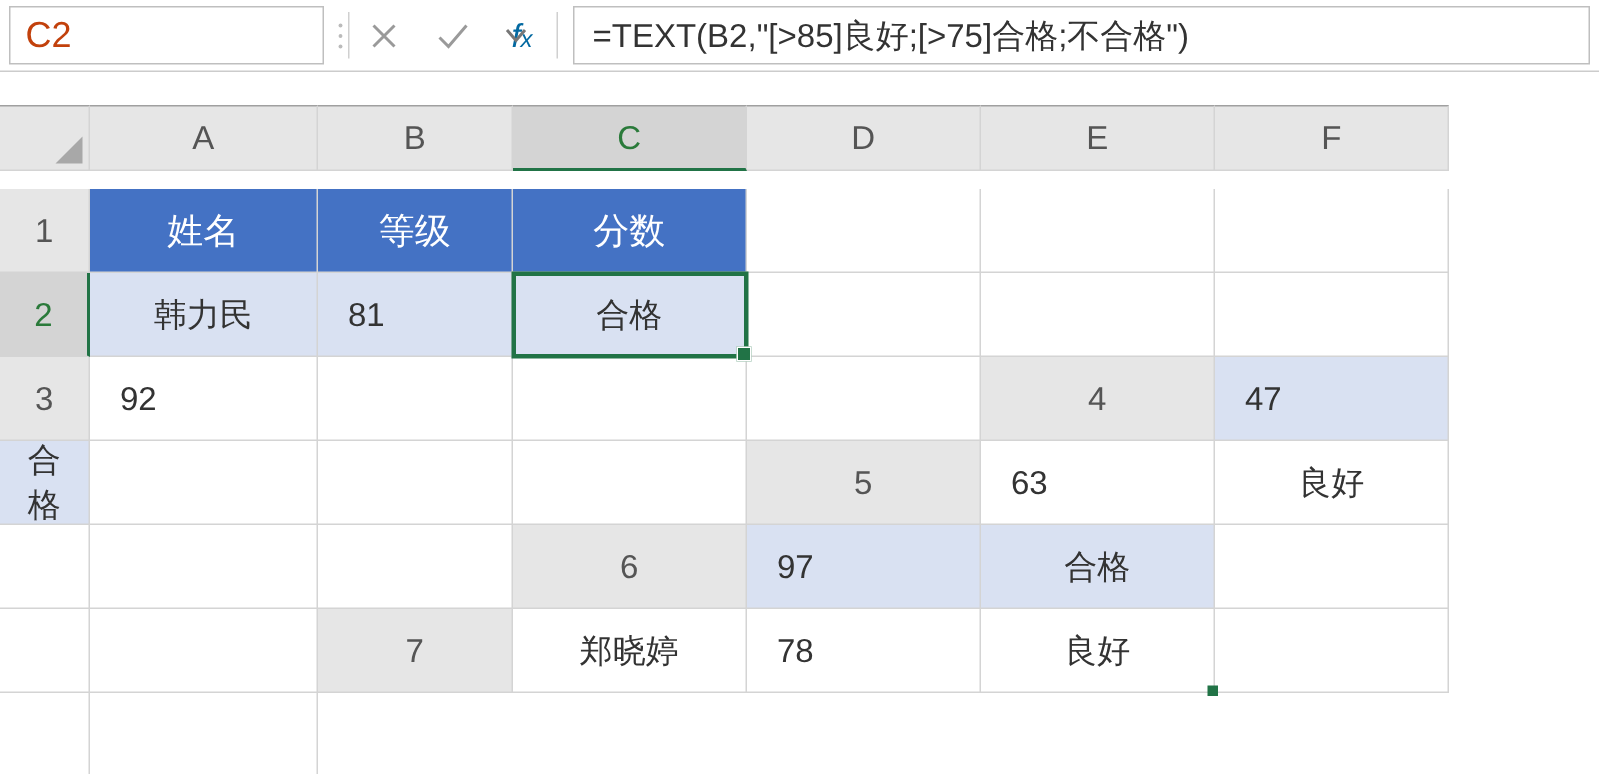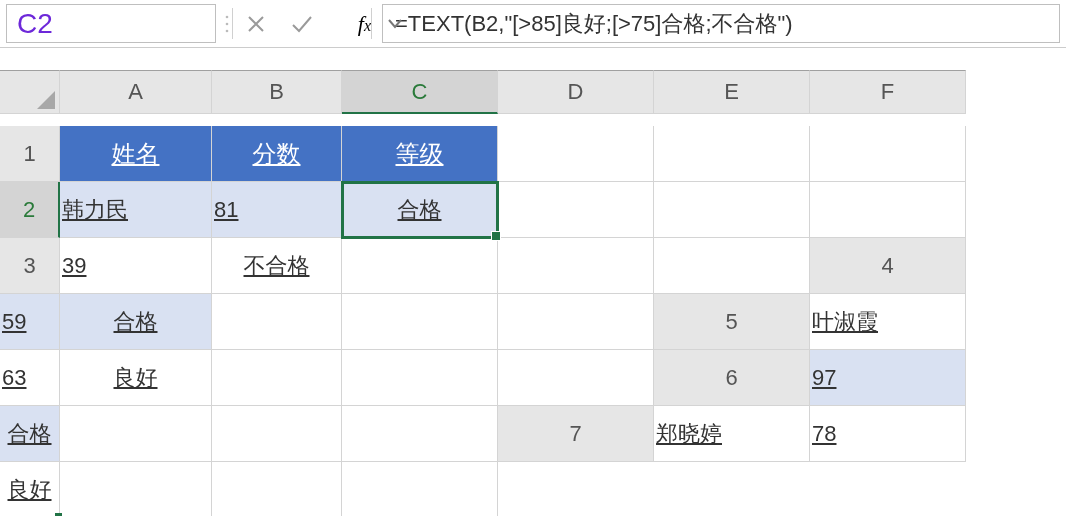--- a/index.html
+++ b/index.html
@@ -27,23 +27,23 @@
     position: relative;
     width: 210px;
     border: 1px solid #bfbfbf;
     margin: 4px 6px;
     background: #fff;
   }
   .namebox-input {
     flex: 1;
     border: none;
     outline: none;
-    font-size: 28px;
+    font-size: 24px;
     padding: 0 10px;
-    color: #6d28d9;
+    color: #c2410c;
     background: transparent;
   }
   .namebox-dd {
     width: 26px;
     display: flex;
     align-items: center;
     justify-content: center;
     color: #777;
     cursor: pointer;
   }
@@ -57,23 +57,22 @@
   .fb-btn {
     width: 46px;
     display: flex;
     align-items: center;
     justify-content: center;
     color: #888;
     font-size: 22px;
   }
   .fb-btn.fx {
     font-style: italic;
-    font-family: Liberation Serif, serif;
-    color: #000000;
-    justify-content: flex-end;
+    font-family: Liberation Sans, sans-serif;
+    color: #0369a1;
   }
   .fb-vsep {
     width: 1px;
     background: #d0d0d0;
     margin: 8px 0;
   }
   .formula-input-wrap {
     flex: 1;
     border: 1px solid #bfbfbf;
     margin: 4px 6px 4px 10px;
@@ -137,22 +136,22 @@
     background: #e6e6e6;
     justify-content: center;
     color: #555;
   }
   .rowhead.sel {
     background: #d4d4d4;
     color: #2a7a3a;
     border-right: 2px solid #217346;
   }
 
-  .cell { background: #fff; padding: 0 2px; text-decoration: underline; }
-  .cell.txt { justify-content: flex-start; }
+  .cell { background: #fff; padding: 0 20px; }
+  .cell.txt { justify-content: center; }
   .cell.num { }
   .cell.ctr { justify-content: center; }
 
   
   .thdr {
     background: #4472c4;
     color: #fff;
     justify-content: center;
     font-size: 24px;
     border-right: 1px solid #ffffff55;
@@ -256,24 +255,24 @@
       <span>F</span>
     </div>
 
   <div class="rowhead">
       <span>1</span>
     </div>
   <div class="cell thdr">
       <span>姓名</span>
     </div>
   <div class="cell thdr">
+      <span>等级</span>
+    </div>
+  <div class="cell thdr">
       <span>分数</span>
-    </div>
-  <div class="cell thdr">
-      <span>等级</span>
     </div>
   <div class="cell"></div>
   <div class="cell"></div>
   <div class="cell"></div>
 
   <div class="rowhead sel">
       <span>2</span>
     </div>
   <div class="cell txt band">
       <span>韩力民</span>
@@ -285,48 +284,42 @@
       <span>合格</span>
     </div>
   <div class="cell"></div>
   <div class="cell"></div>
   <div class="cell"></div>
 
   <div class="rowhead">
       <span>3</span>
     </div>
   <div class="cell num">
-      <span>39</span>
-    </div>
-  <div class="cell ctr">
-      <span>不合格</span>
+      <span>92</span>
     </div>
   <div class="cell"></div>
   <div class="cell"></div>
   <div class="cell"></div>
 
   <div class="rowhead">
       <span>4</span>
     </div>
   <div class="cell num band">
-      <span>59</span>
+      <span>47</span>
     </div>
   <div class="cell ctr band">
       <span>合格</span>
     </div>
   <div class="cell"></div>
   <div class="cell"></div>
   <div class="cell"></div>
 
   <div class="rowhead">
       <span>5</span>
     </div>
-  <div class="cell txt">
-      <span>叶淑霞</span>
-    </div>
   <div class="cell num">
       <span>63</span>
     </div>
   <div class="cell ctr">
       <span>良好</span>
     </div>
   <div class="cell"></div>
   <div class="cell"></div>
   <div class="cell"></div>
 

